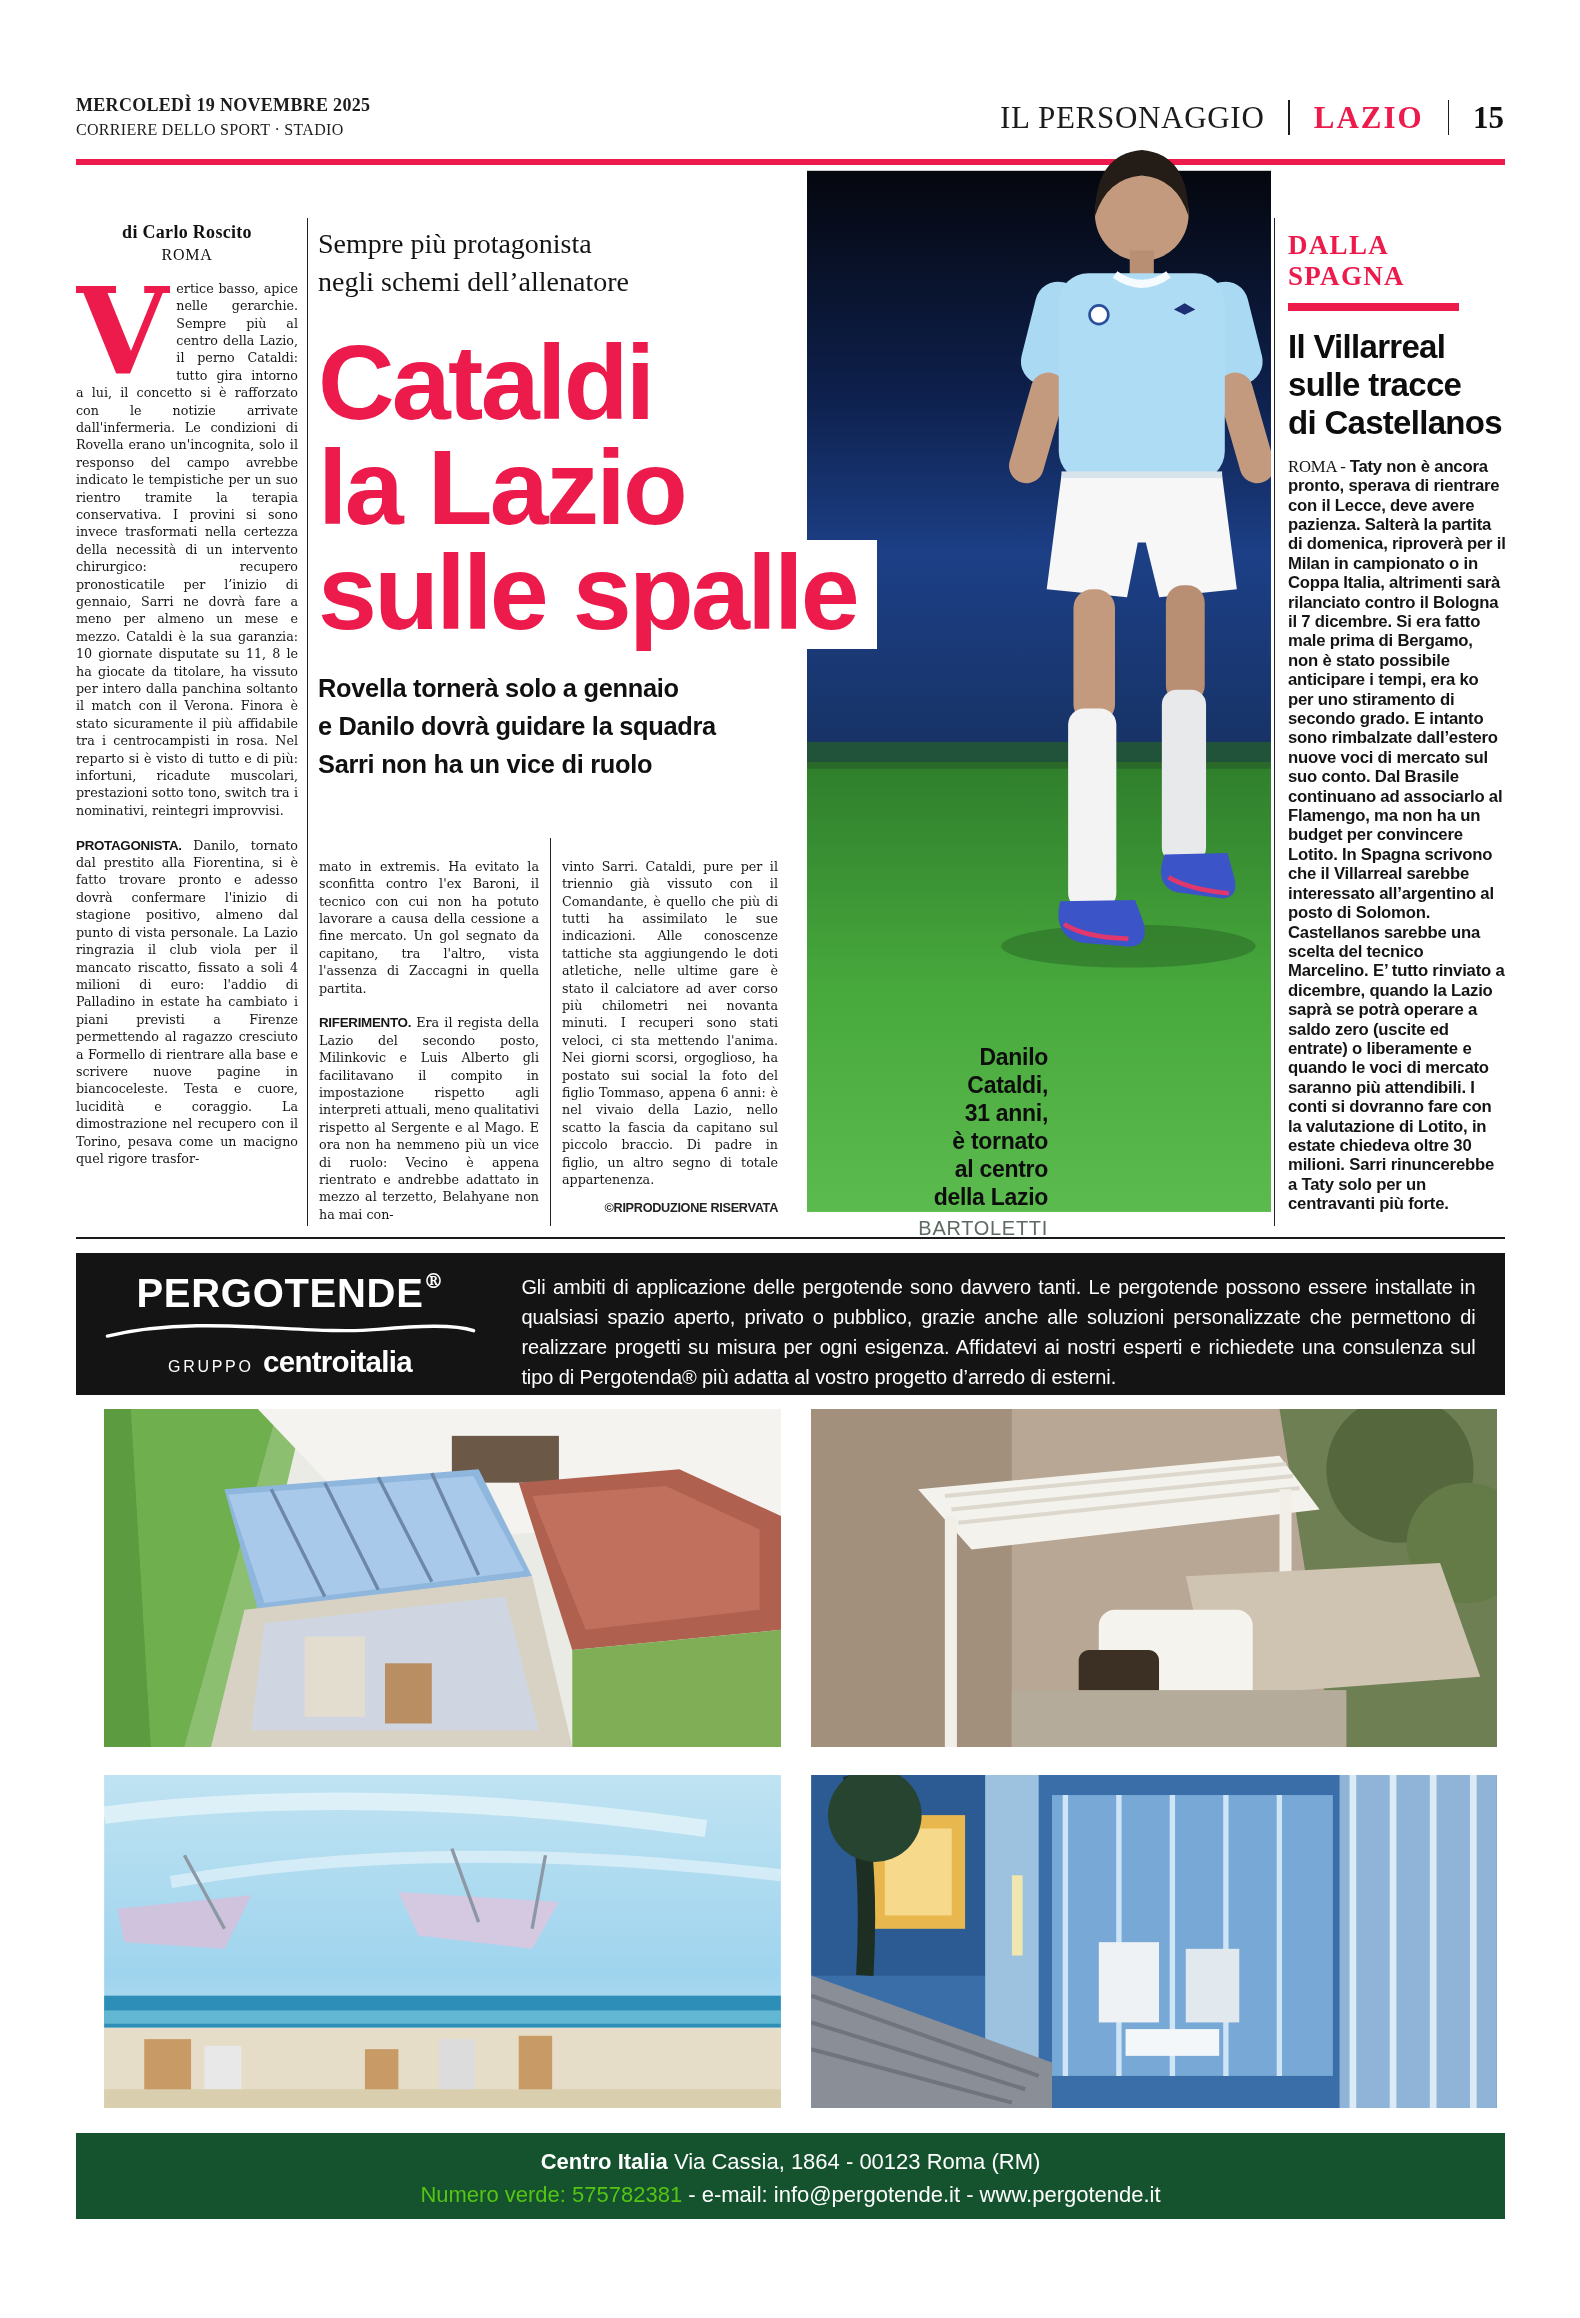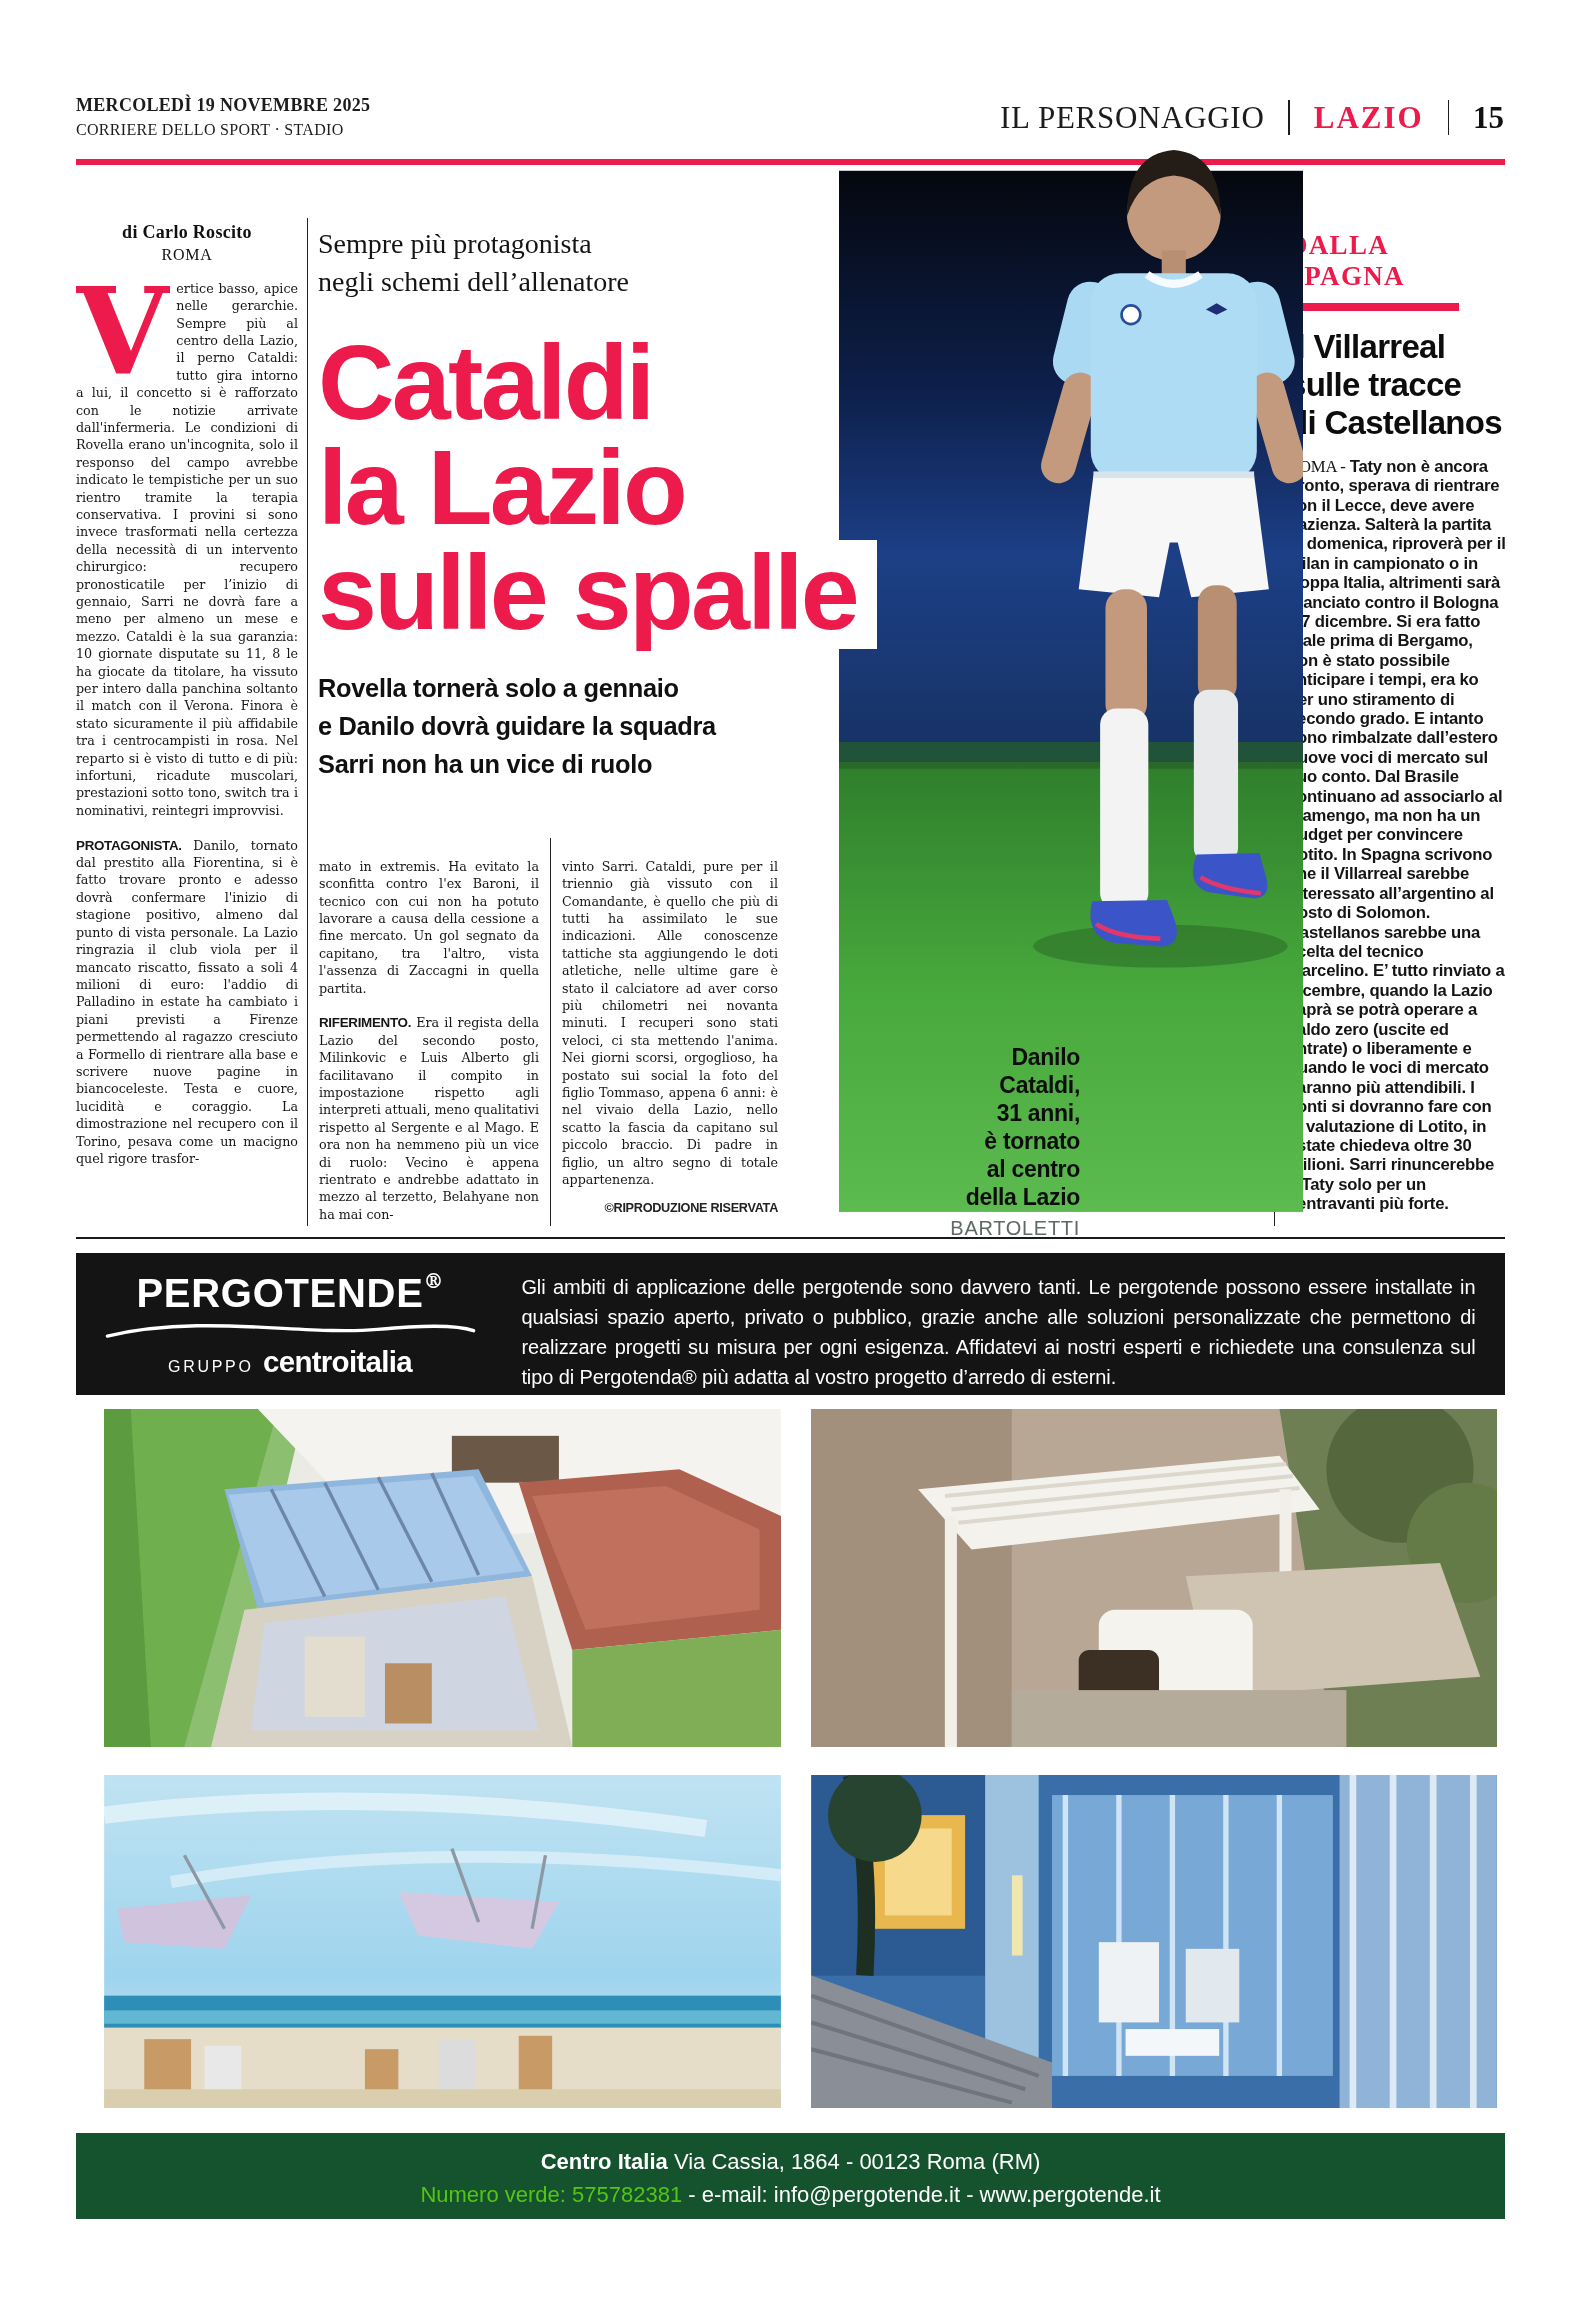--- a/index.html
+++ b/index.html
@@ -46,21 +46,21 @@
            line-height:38px;color:#101010;letter-spacing:-0.3px;}
 
   
   .bcol{top:845px;height:385px;overflow:hidden;}
   .col2{left:319px;width:220px;}
   .col3{left:562px;width:216px;}
   .copyright{font-family:"Liberation Sans",sans-serif;font-size:12.7px;font-weight:bold;color:#222;
              text-align:right;margin-top:9.4px;letter-spacing:-0.3px;}
 
   
-  .photo{left:839px;top:79px;width:464px;height:1133px;z-index:2;}
+  .photo{left:807px;top:79px;width:464px;height:1133px;z-index:2;}
   .photo svg{display:block;}
   .caption{position:absolute;left:20px;top:964px;width:221px;text-align:right;
            font-family:"Liberation Sans",sans-serif;font-weight:bold;font-size:23px;line-height:28px;color:#0d0d0d;
            white-space:pre-line;letter-spacing:-0.3px;}
   .credit{position:absolute;left:20px;top:1138px;width:221px;text-align:right;
           font-family:"Liberation Sans",sans-serif;font-size:20px;color:#5e6a62;letter-spacing:0.7px;}
 
   
   .rightcol{left:1288px;top:230px;width:218px;height:997px;overflow:hidden;}
   .eyebrow{font-family:"Liberation Serif",serif;font-weight:bold;font-size:27px;letter-spacing:1.3px;}

